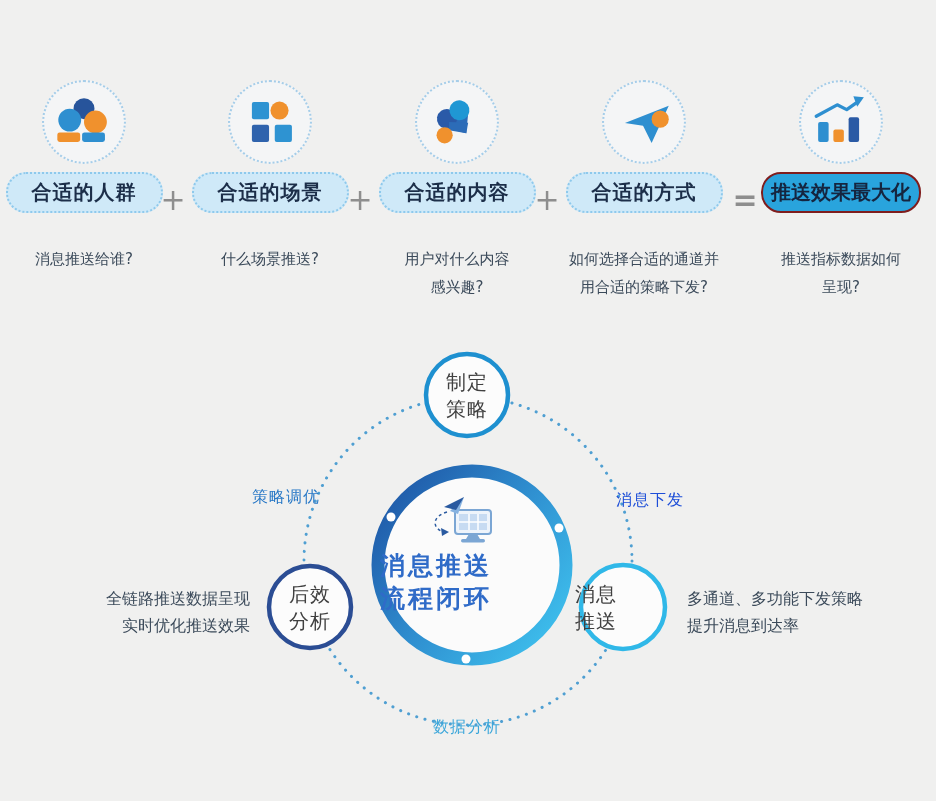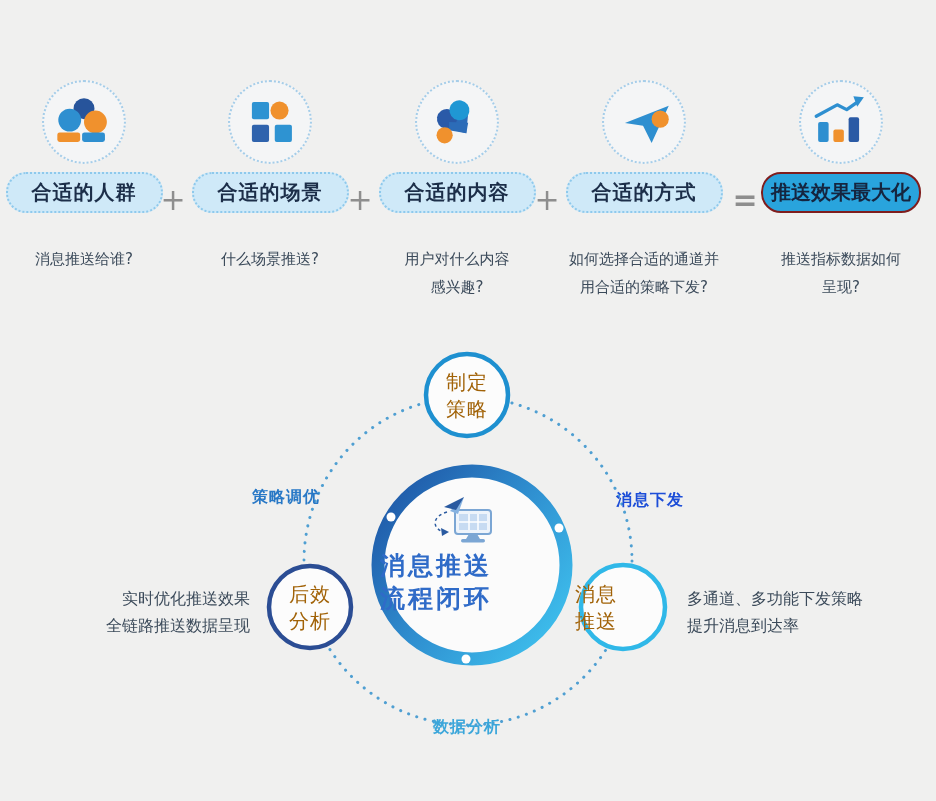--- a/index.html
+++ b/index.html
@@ -37,34 +37,34 @@
   .operator{
     position:absolute;top:182px;transform:translateX(-50%);
     font-size:30px;color:#8e8e8e;font-weight:400;
   }
   .operator.eq{font-weight:700;}
   
   .cycle{position:absolute;top:330px;left:0;width:936px;height:471px;}
   .cycle svg{position:absolute;top:0;left:0;}
   .node-label{
     position:absolute;width:110px;text-align:center;
-    font-size:20px;line-height:27px;color:#a16207;
+    font-size:20px;line-height:27px;color:#404040;
     font-weight:500;letter-spacing:1px;
   }
   .center-title{
     position:absolute;left:380px;top:219px;width:200px;text-align:left;
     font-size:25px;line-height:33px;font-weight:bold;
     color:#2f6bc8;letter-spacing:3px;
   }
   .node-desc{
     position:absolute;font-size:16px;line-height:27px;
     color:#3b4a5a;white-space:nowrap;
   }
   .edge-label{
-    position:absolute;font-size:16px;font-weight:bold;
+    position:absolute;font-size:16px;font-weight:normal;
     letter-spacing:1px;white-space:nowrap;
   }
 </style>
 </head>
 <body>
 
 <div class="formula-item" style="left:-16px">
   <div class="icon-circle">
     <svg width="84" height="84" viewBox="0 0 84 84">
       <circle cx="42" cy="28" r="11" fill="#27549b"></circle>
@@ -200,22 +200,22 @@
   <div class="node-label" style="left:255px;top:251px">
     <div>后效</div>
     <div>分析</div>
   </div>
   <div class="node-label" style="left:541px;top:251px">
     <div>消息</div>
     <div>推送</div>
   </div>
 
   <div class="node-desc" style="right:686px;top:255px;text-align:right">
+    <div>全链路推送数据呈现</div>
     <div>实时优化推送效果</div>
-    <div>全链路推送数据呈现</div>
   </div>
   <div class="node-desc" style="left:687px;top:255px">
     <div>多通道、多功能下发策略</div>
     <div>提升消息到达率</div>
   </div>
 
   <div class="edge-label" style="left:252px;top:157px;color:#2878c6">策略调优</div>
   <div class="edge-label" style="left:616px;top:160px;color:#1d4ed8">消息下发</div>
   <div class="edge-label" style="left:433px;top:387px;color:#3ba6da">数据分析</div>
 </div>

